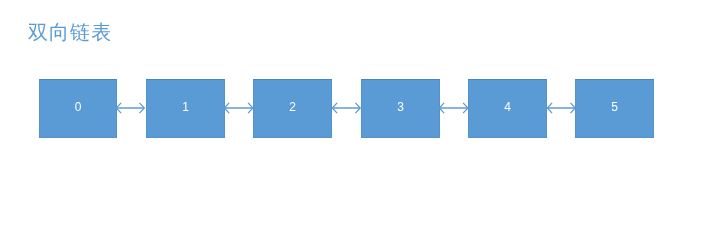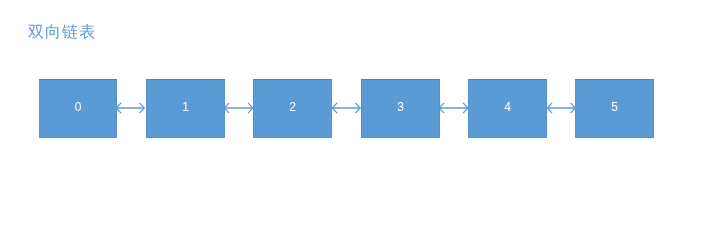--- a/index.html
+++ b/index.html
@@ -17,21 +17,21 @@
   #canvas {
     position: relative;
     width: 705px;
     height: 195px;
     background: #ffffff;
   }
   #diagram-title {
     position: absolute;
     left: 28px;
     top: 24px;
-    font-size: 16px;
+    font-size: 20px;
     line-height: 16px;
     letter-spacing: 1.05px;
     color: #5B9BD5;
     white-space: nowrap;
   }
   .node-box {
     position: absolute;
     top: 79.2px;
     height: 58.4px;
     background: #5B9BD5;

